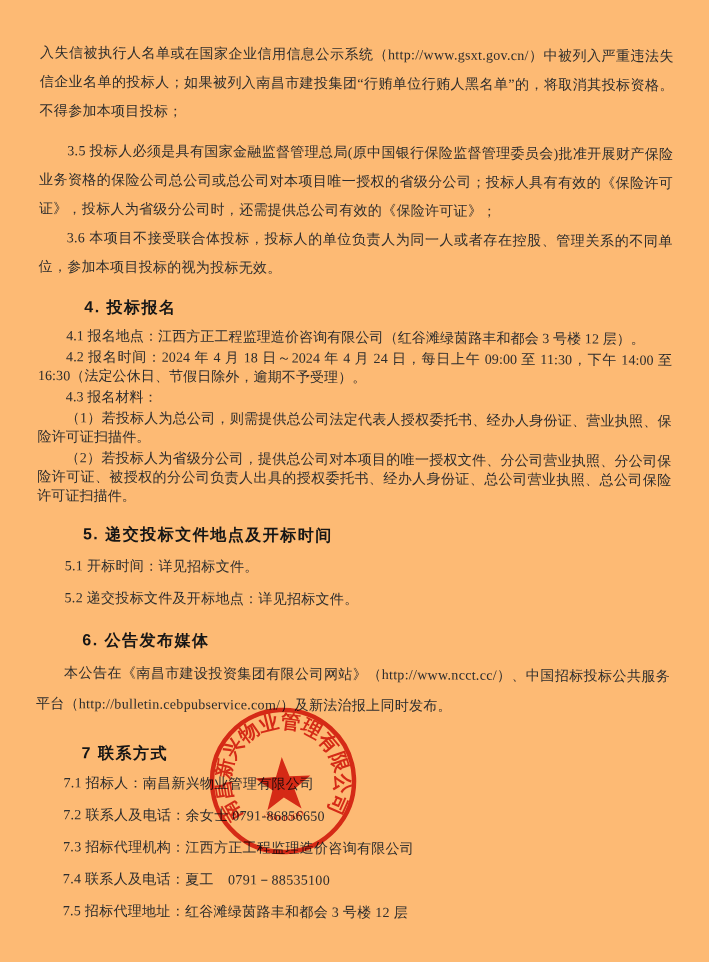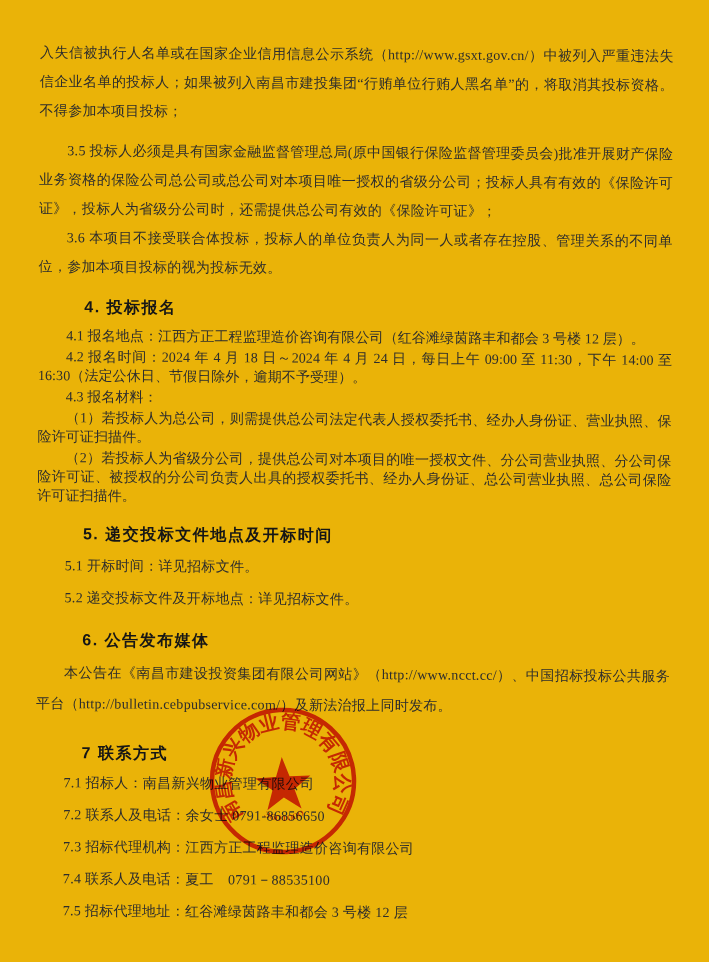--- a/index.html
+++ b/index.html
@@ -1,20 +1,20 @@
 <!DOCTYPE html>
 <html><head>
 <meta charset="utf-8">
 <style>
   html,body { margin:0; padding:0; background:#e8e8e8; }
   .page {
     position:relative;
     width:709px; height:962px;
     margin:0 auto;
-    background:#eab308;
+    background:#fdba74;
     overflow:hidden;
     font-family:"Liberation Serif","DejaVu Serif",serif;
     color:#2d2d2d;
   }
   .content {
     position:absolute; left:40px; top:38px; width:634px;
     transform:rotate(.35deg); transform-origin:top left;
   }
   p { margin:0; text-align:justify; }
   .indent { text-indent:2em; }

